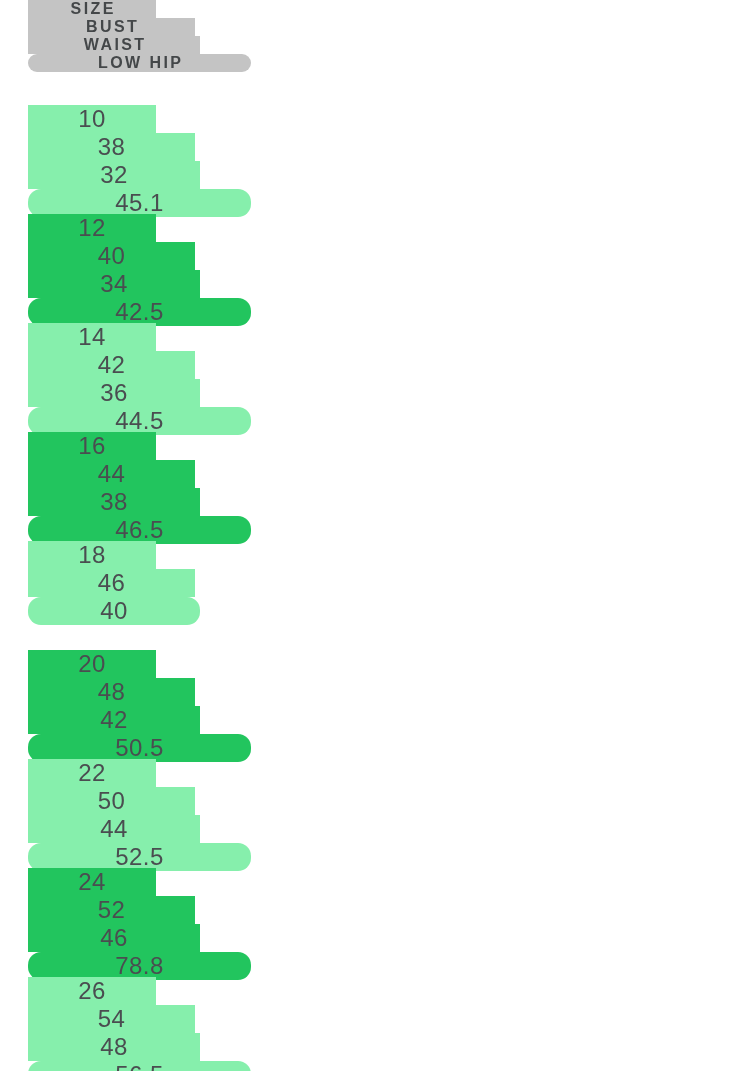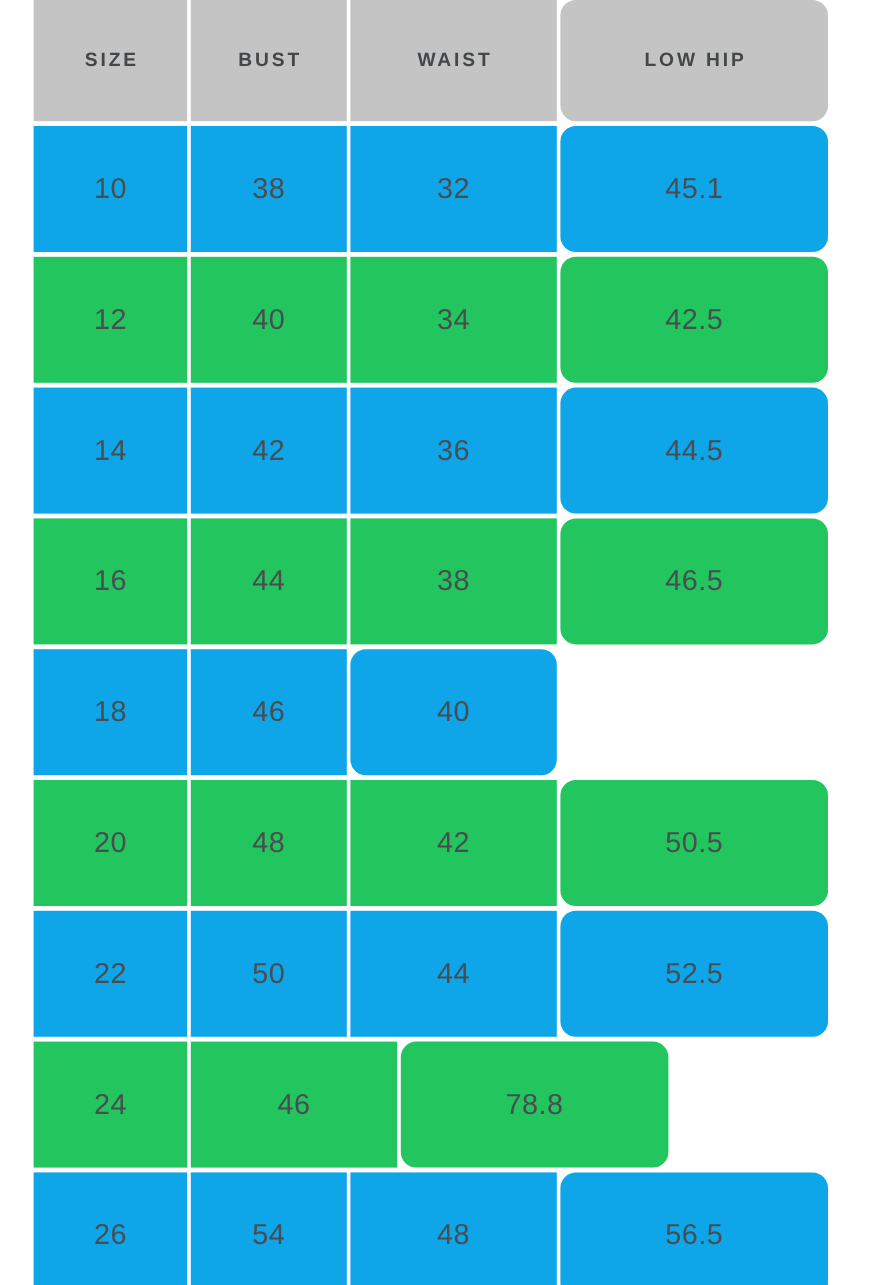--- a/index.html
+++ b/index.html
@@ -19,20 +19,21 @@
     position: absolute;
     left: 28px;
     top: 0px;
     width: 675px;
   }
 
   .chart-row {
     display: flex;
     width: 675px;
     margin-bottom: 4px;
+    flex-direction: column;
   }
 
   .chart-row.header-row {
     height: 101px;
   }
 
   .chart-row.data-row {
     height: 105px;
   }
 
@@ -43,35 +44,35 @@
     box-sizing: border-box;
     margin-right: 3px;
   }
   .cell:last-child {
     margin-right: 0;
     border-radius: 13px;
   }
 
   
   .col-0 { width: 128px; }
-  .col-1 { width: 130px; }
+  .col-1 { width: 167px; }
   .col-2 { width: 172px; }
   .col-3 { width: 223px; }
 
   .header-row .cell {
     background: #c4c4c4;
     color: #444749;
     font-size: 16px;
     font-weight: bold;
     letter-spacing: 2.4px;
     text-indent: 2.4px;
   }
 
   .data-row.row-odd .cell {
-    background: #0ea5e9;
+    background: #86efac;
   }
   .data-row.row-even .cell {
     background: #22c55e;
   }
 
   .data-row .cell {
     color: #4a4d50;
     font-size: 24px;
     font-weight: 300;
     letter-spacing: 0.4px;
@@ -132,20 +133,21 @@
 
   <div class="chart-row data-row row-odd">
     <div class="cell col-0">22</div>
     <div class="cell col-1">50</div>
     <div class="cell col-2">44</div>
     <div class="cell col-3">52.5</div>
   </div>
 
   <div class="chart-row data-row row-even">
     <div class="cell col-0">24</div>
+    <div class="cell col-1">52</div>
     <div class="cell col-2">46</div>
     <div class="cell col-3">78.8</div>
   </div>
 
   <div class="chart-row data-row row-odd">
     <div class="cell col-0">26</div>
     <div class="cell col-1">54</div>
     <div class="cell col-2">48</div>
     <div class="cell col-3">56.5</div>
   </div>

